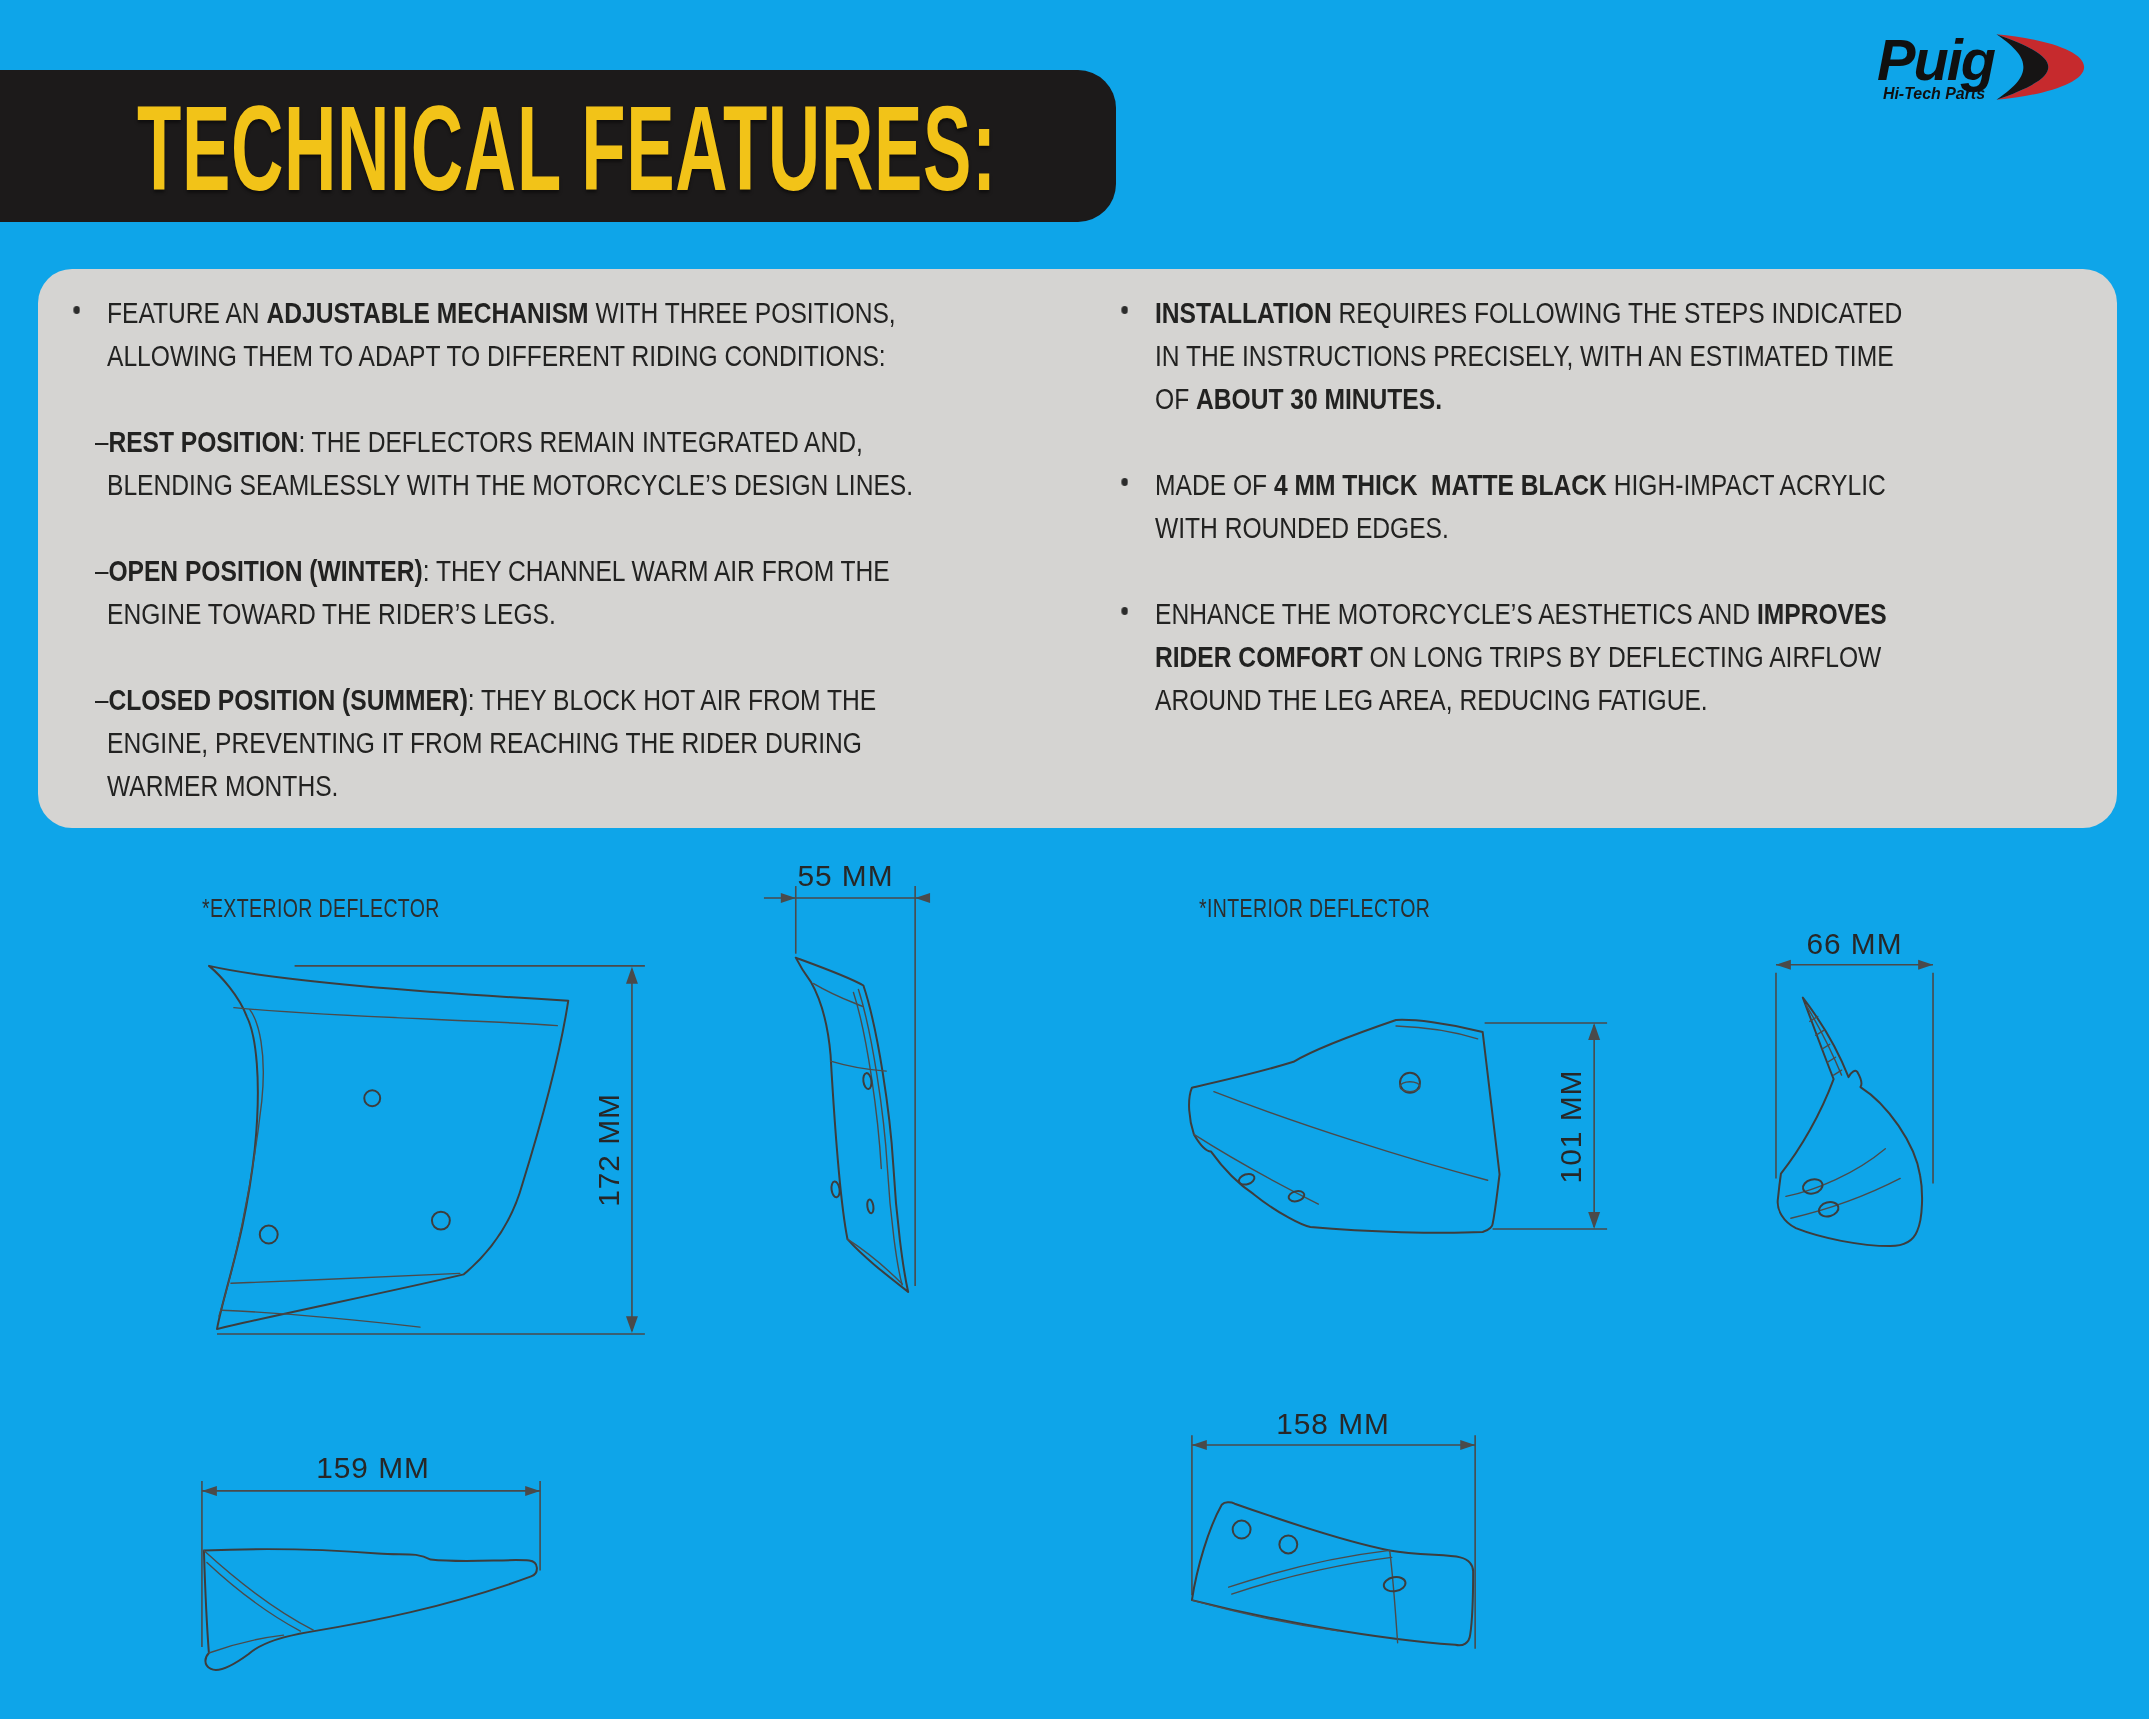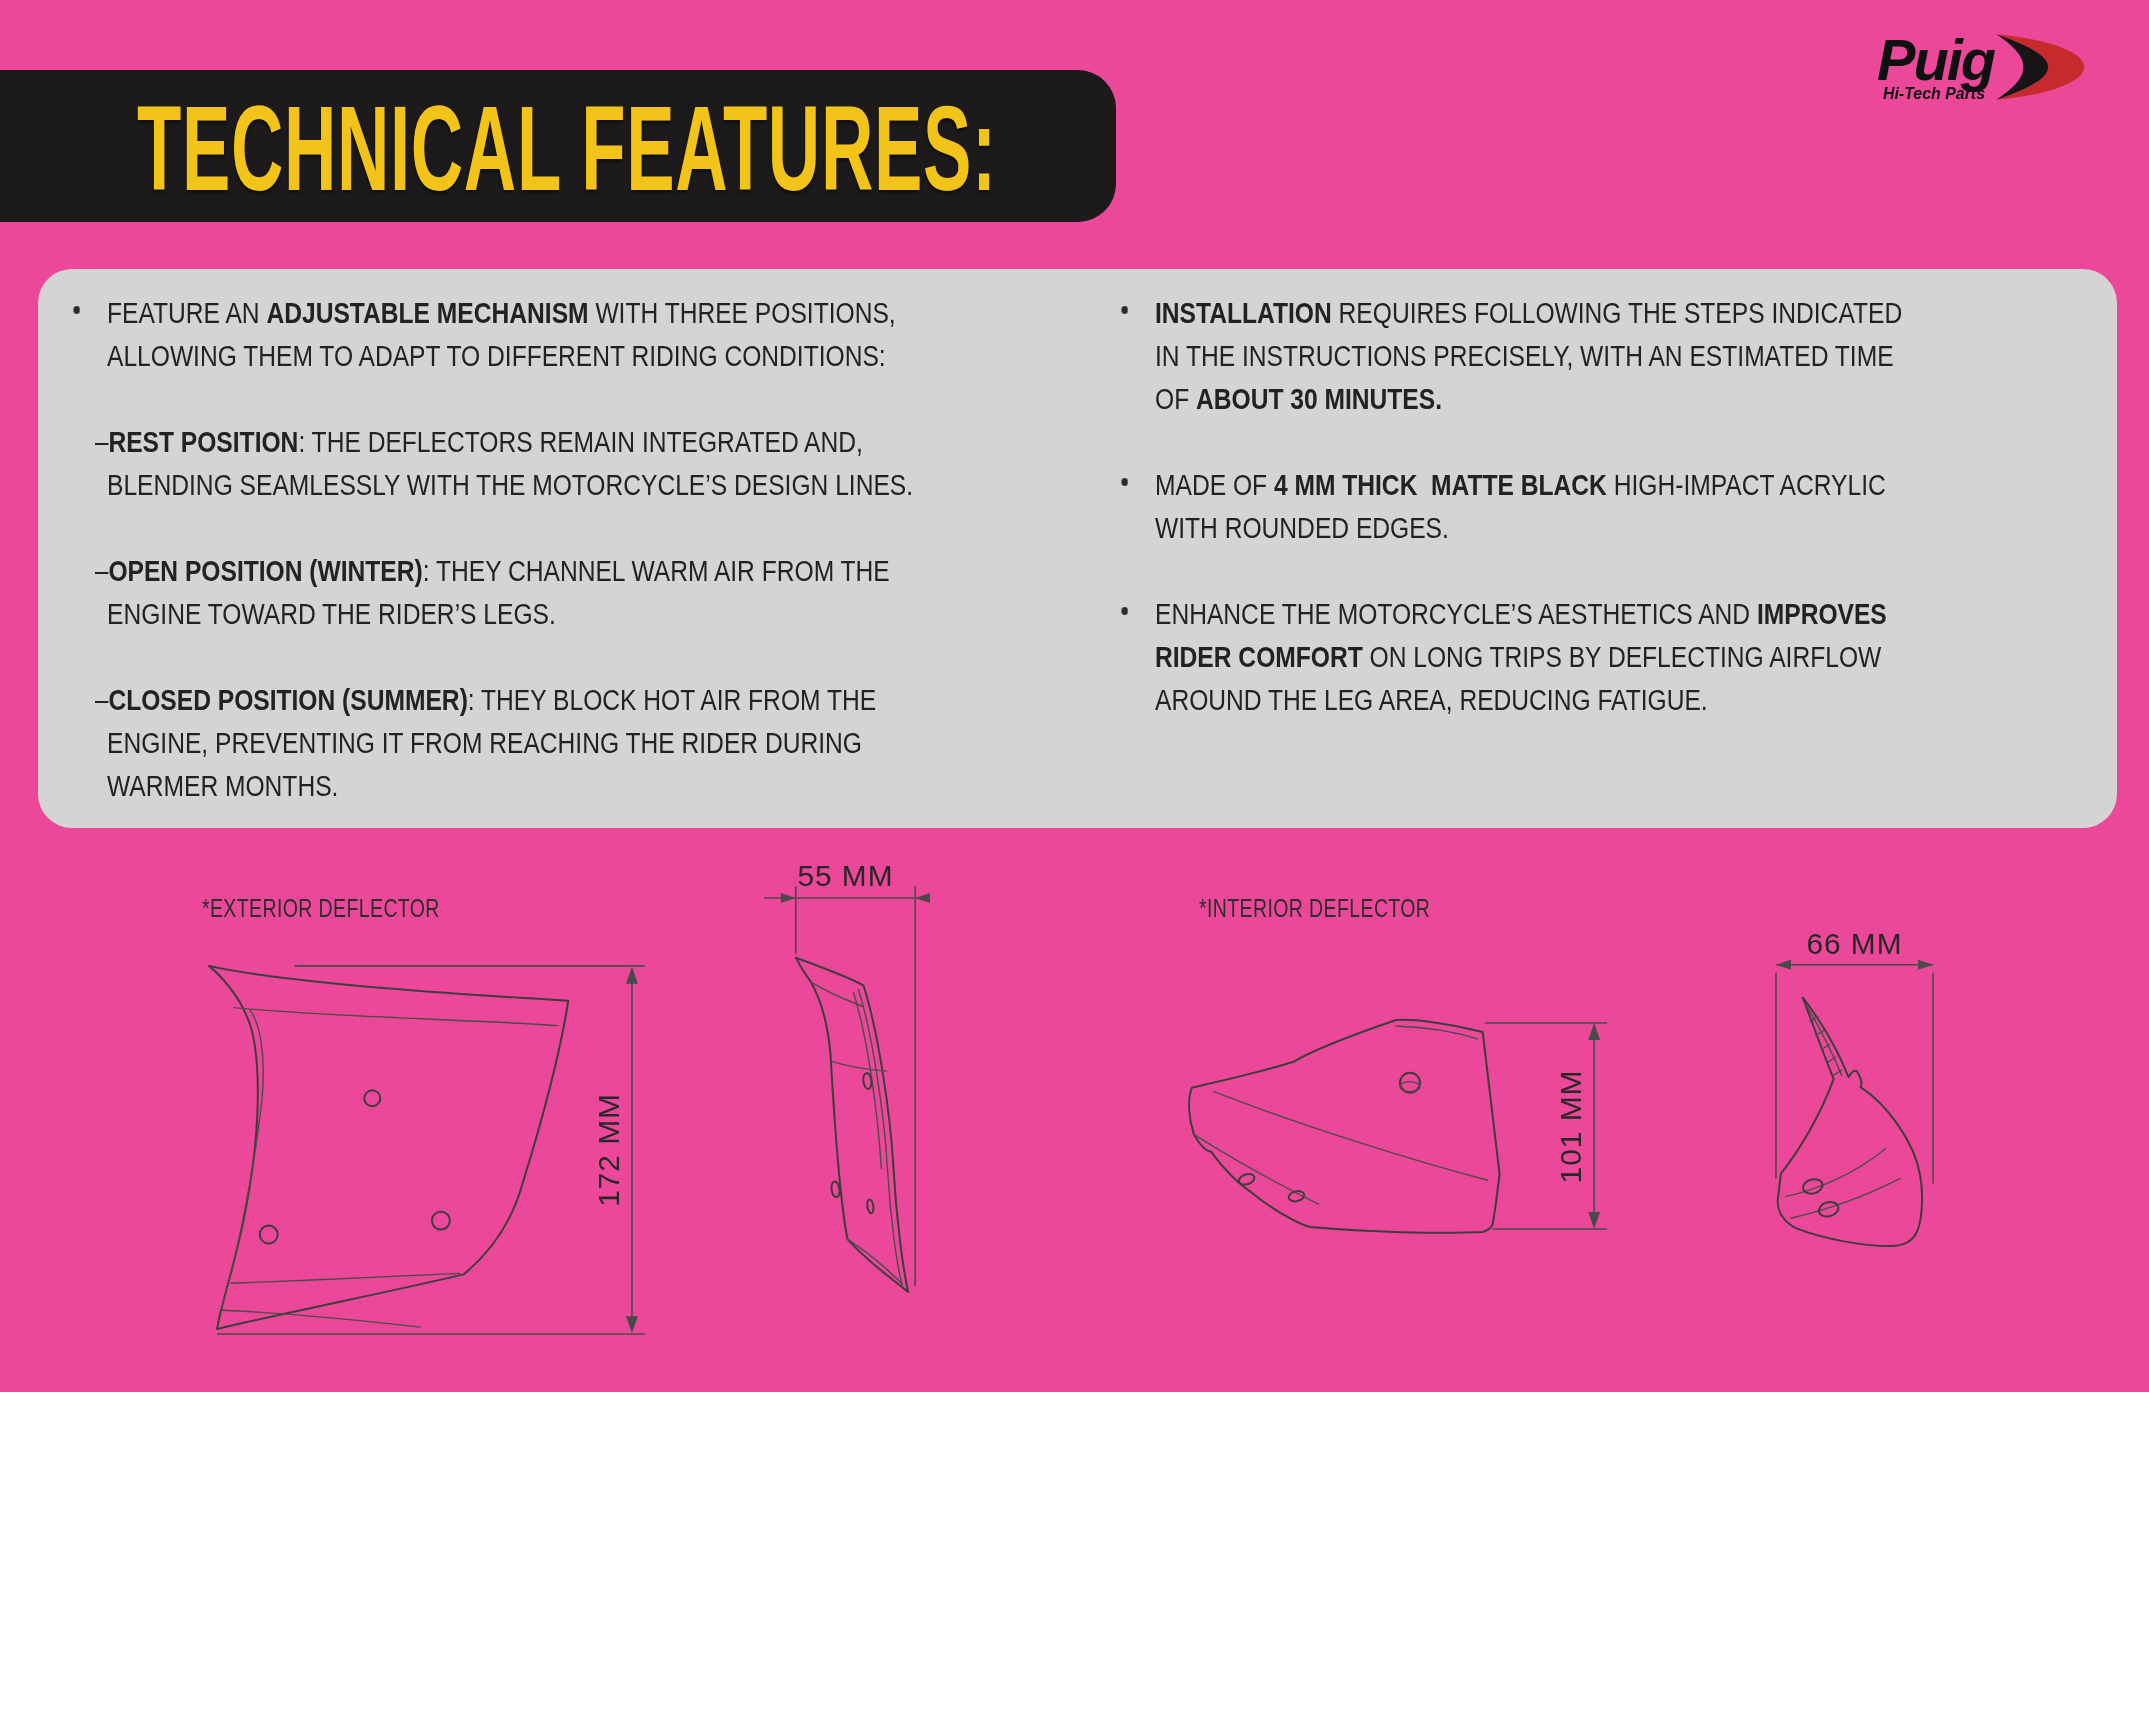--- a/index.html
+++ b/index.html
@@ -1,17 +1,17 @@
 <!DOCTYPE html>
 <html><head>
 <meta charset="utf-8">
 <style>
   html,body{margin:0;padding:0;background:#ffffff;}
   #page{
-    position:relative;width:2149px;height:1392px;background:#ec4899;overflow:hidden;
+    position:relative;width:2149px;height:1719px;background:#0ea5e9;overflow:hidden;
     font-family:"Liberation Sans", sans-serif;
   }
   
   .banner{
     position:absolute;left:0;top:70px;width:1116px;height:152px;
     border-radius:0 38px 38px 0;
   }
   .banner-title{
     position:absolute;left:137px;top:0;height:152px;line-height:156px;
     font-size:121px;font-weight:700;letter-spacing:1px;white-space:nowrap;

